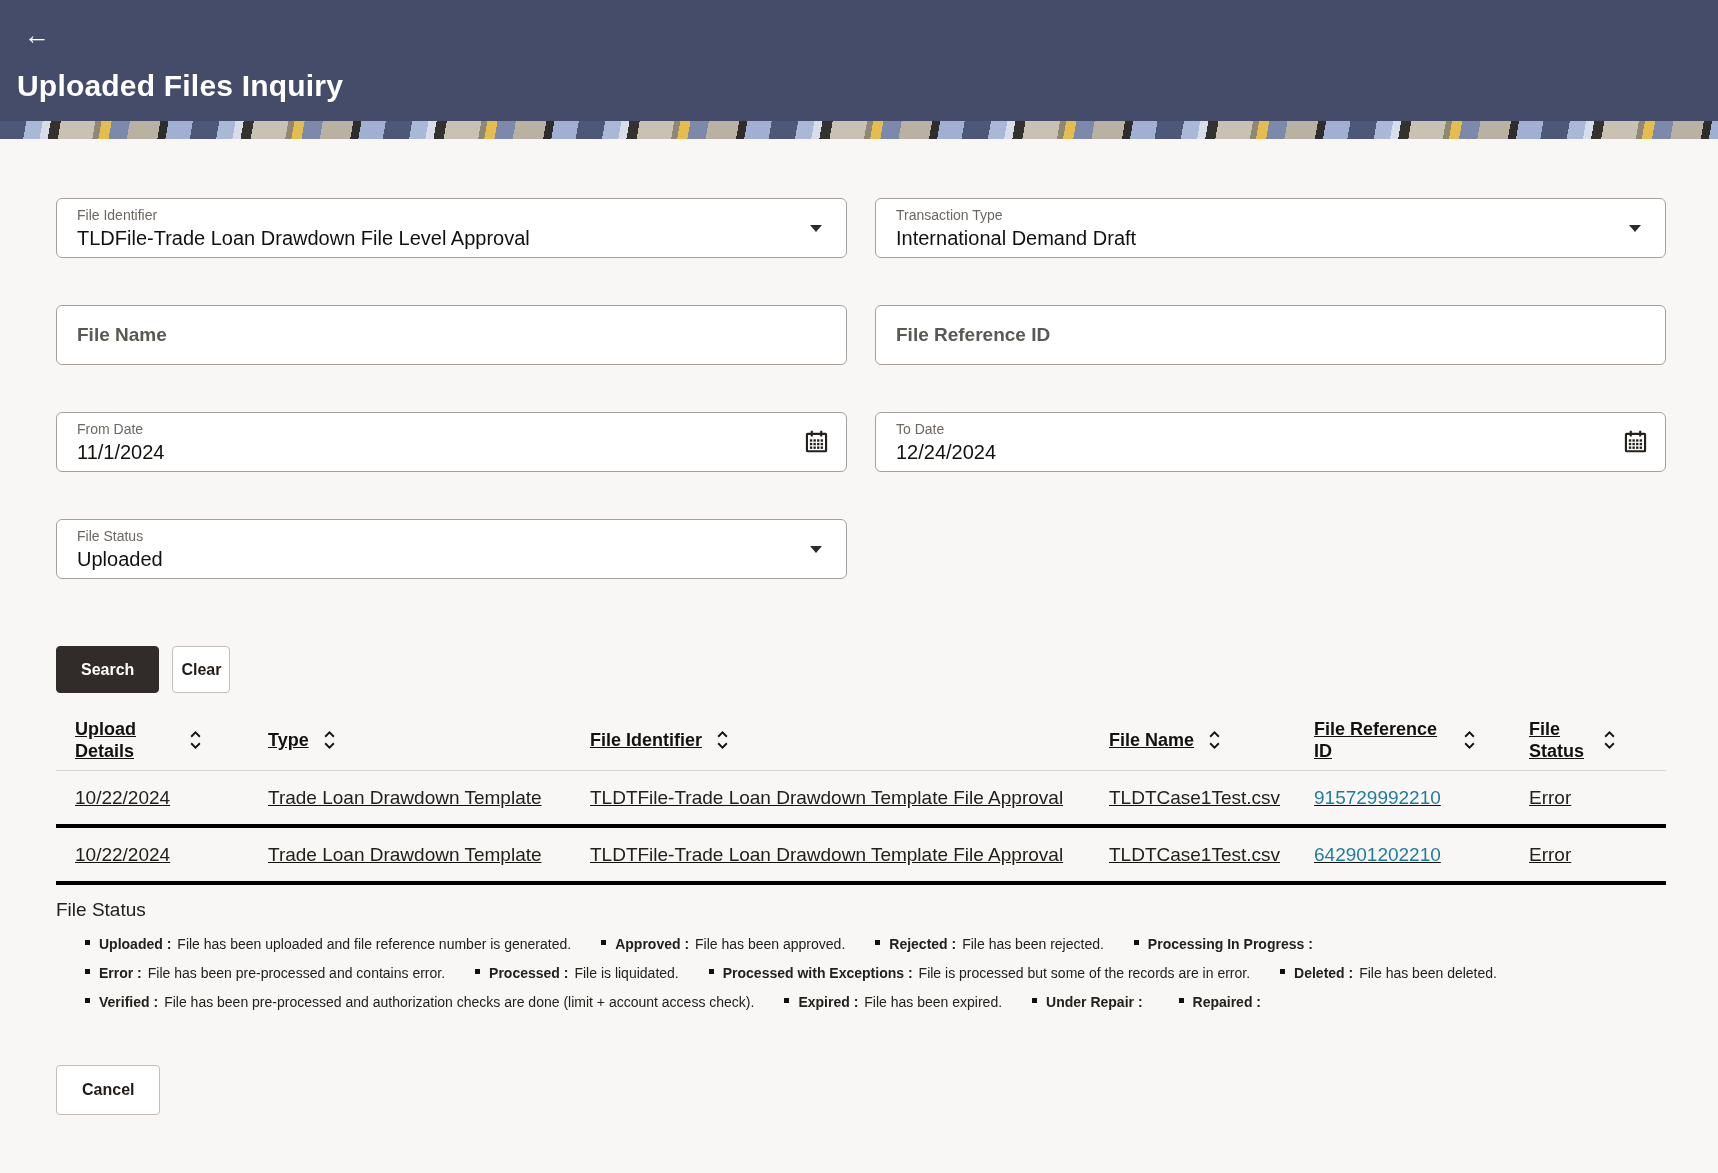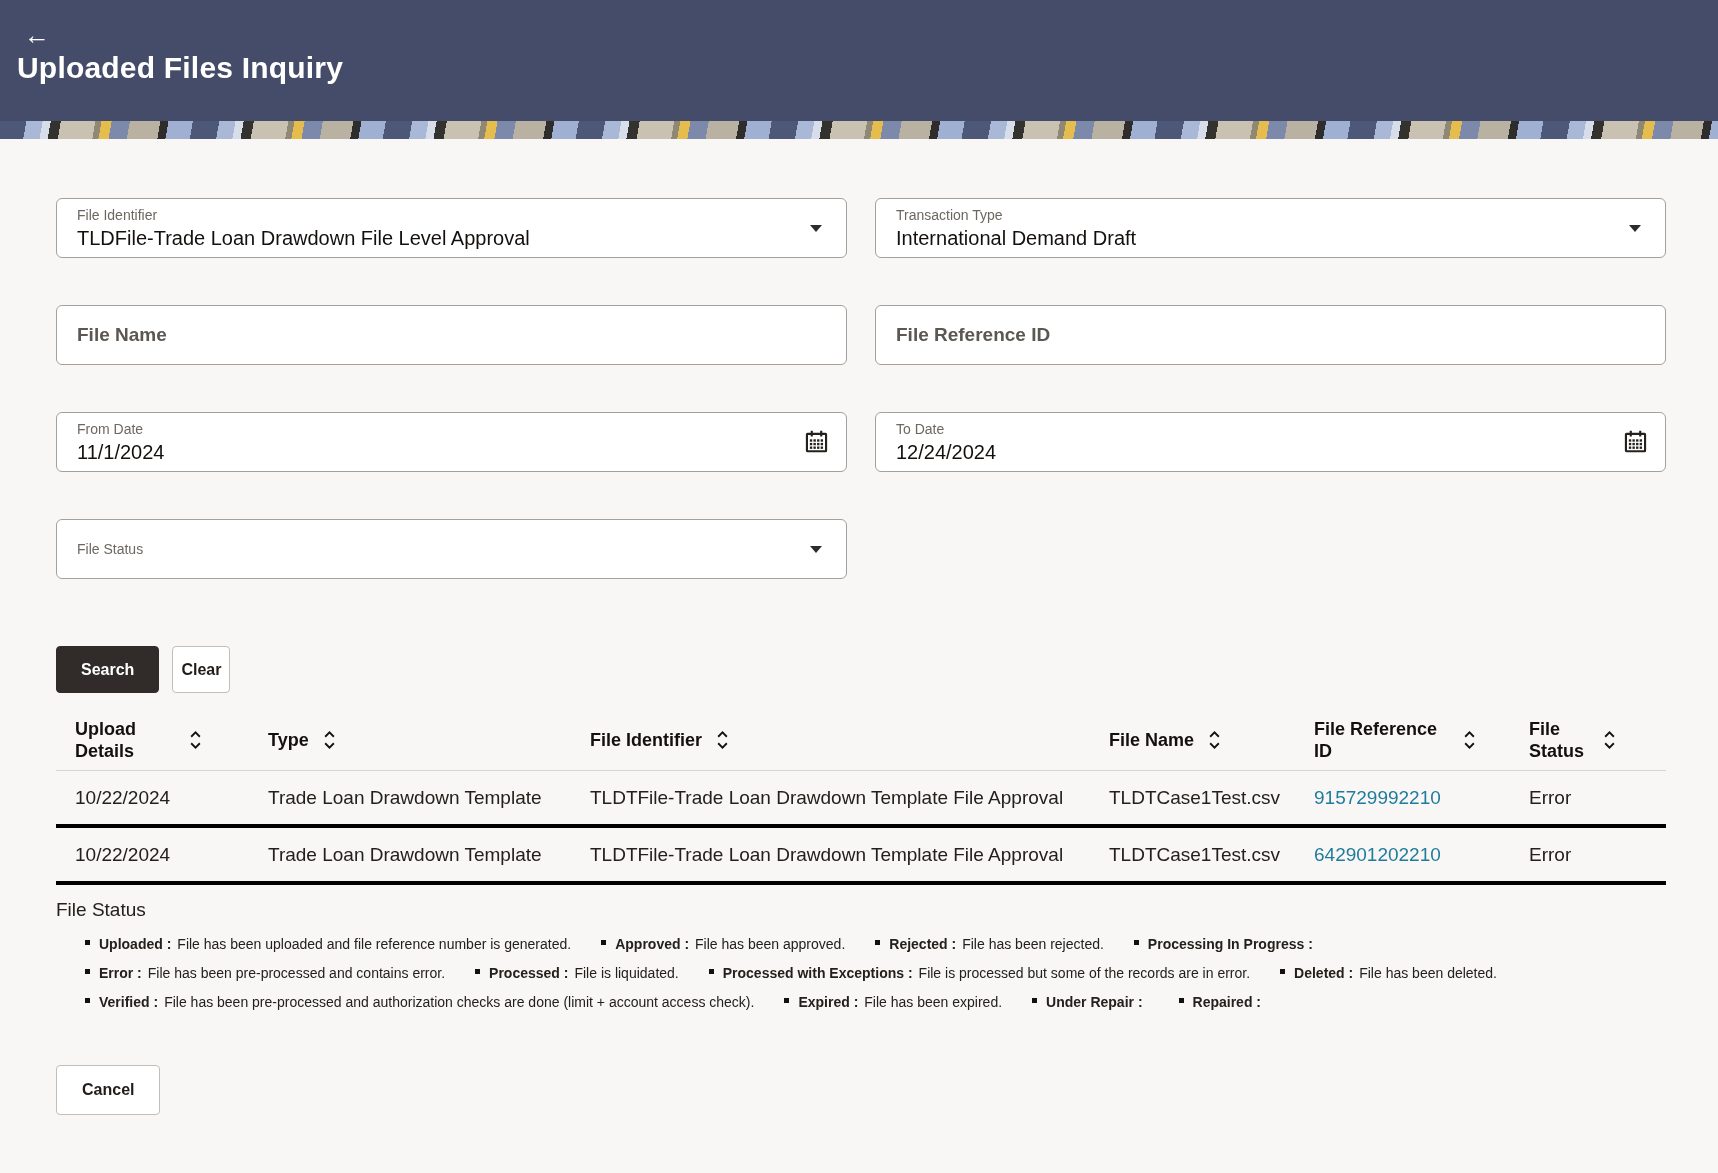--- a/index.html
+++ b/index.html
@@ -4,21 +4,21 @@
 <style>
   * { margin:0; padding:0; box-sizing:border-box; }
   html,body { width:1718px; height:1173px; overflow:hidden; }
   body { font-family:"Liberation Sans", sans-serif; background:#f8f7f5; color:#14100d; }
 
   
   .hdr { height:121px; background:#454c69; position:relative; }
   .back-btn { position:absolute; left:24px; top:22px; background:none; border:none;
               color:#ffffff; font-size:26px; line-height:1; cursor:pointer;
               font-family:"Liberation Sans", sans-serif; }
-  .hdr h1 { position:absolute; left:17px; bottom:36px; color:#ffffff; font-size:30px;
+  .hdr h1 { position:absolute; left:17px; bottom:18px; color:#ffffff; font-size:30px;
             font-weight:700; letter-spacing:.2px; }
   .pattern { height:18px;
     background:
       repeating-linear-gradient(100deg,
         #4d5878 0 26px, #aab8d8 26px 42px, #d7dde9 42px 50px, #33322e 50px 60px,
         #c9c2b2 60px 94px, #8f8874 94px 100px, #e5bd4e 100px 110px, #7c89aa 110px 128px,
         #b9b2a2 128px 158px, #2e2d2b 158px 166px, #9fb0d2 166px 190px);
   }
 
   
@@ -42,21 +42,21 @@
              background:none; border:none; cursor:pointer; line-height:0; padding:2px; }
 
   
   .btn-row { margin-top:67px; display:flex; gap:13px; }
   .btn { height:47px; border-radius:4px; font-family:"Liberation Sans", sans-serif;
          font-size:16px; font-weight:700; cursor:pointer; }
   .btn-dark { background:#312c29; color:#ffffff; border:1px solid #312c29; padding:0 24px; }
   .btn-light { background:#ffffff; color:#211c18; border:1px solid #c3beb9; padding:0 8px; }
 
   
-  .tbl { margin-top:21px; width:1610px; }
+  .tbl { margin-top:21px; width:1610px;text-decoration:underline; }
   .tr-h, .tr { display:grid; grid-template-columns:212px 322px 519px 205px 215px 137px;
                align-items:center; }
   .tr-h { min-height:56px; border-bottom:1px solid #d8d4d0; padding:4px 0 8px; }
   .th { display:flex; align-items:center; gap:14px; font-size:18px; font-weight:700;
         color:#14100d; line-height:22px; }
   .th:first-child { padding-left:19px; }
   .th .lbl-w1 { width:100px; }
   .th .lbl-w5 { width:135px; }
   .th .lbl-w6 { width:60px; }
   .sort { flex:0 0 auto; cursor:pointer; }
@@ -162,20 +162,21 @@
                 <rect x="9.3" y="16" width="2.1" height="2.1"></rect>
                 <rect x="15.7" y="16" width="2.1" height="2.1"></rect>
                 <rect x="12.5" y="16" width="2.1" height="2.1"></rect>
             </g>
           </svg>
         </button>
       </div>
 
       <div class="field">
         <span class="f-label">File Status</span>
+        <span class="f-value">Uploaded</span>
         <span class="caret"></span>
       </div>
       <div></div>
 
     </div>
 
     <div class="btn-row">
       <button class="btn btn-dark">Search</button>
       <button class="btn btn-light">Clear</button>
     </div>

